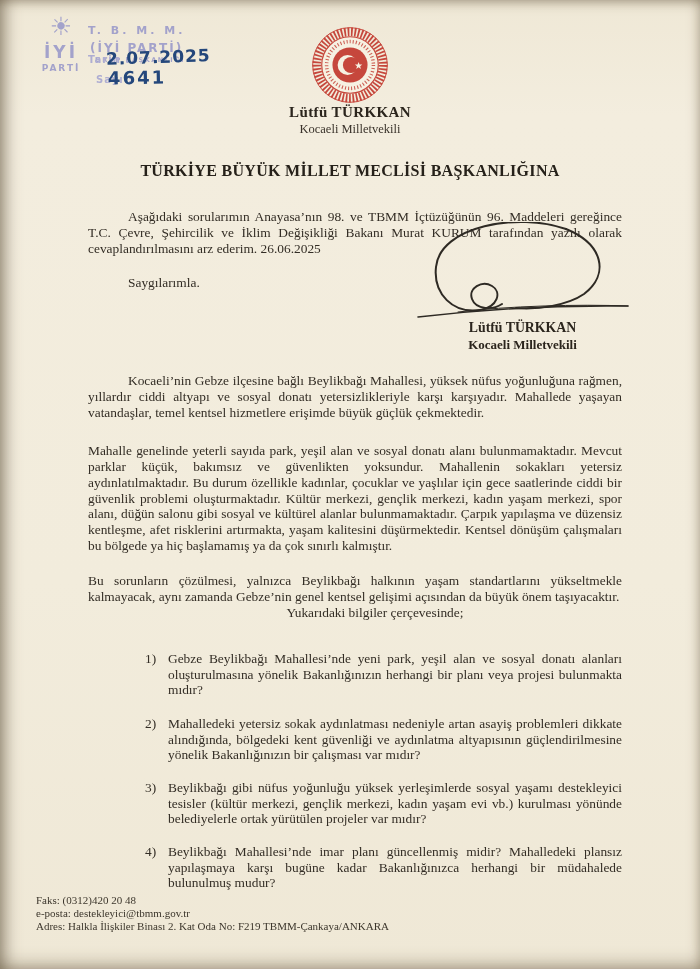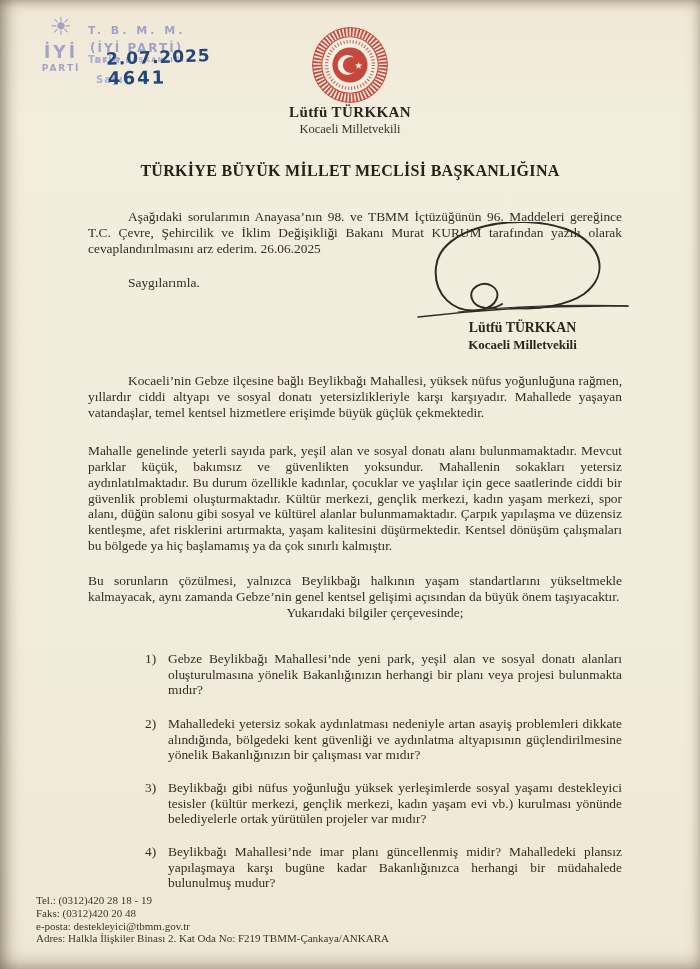--- a/index.html
+++ b/index.html
@@ -131,19 +131,18 @@
   <div class="abs q q3">
     <span class="num">3)</span>
     <span class="qtext">Beylikbağı gibi nüfus yoğunluğu yüksek yerleşimlerde sosyal yaşamı destekleyici tesisler (kültür merkezi, gençlik merkezi, kadın yaşam evi vb.) kurulması yönünde belediyelerle ortak yürütülen projeler var mıdır?</span>
   </div>
   <div class="abs q q4">
     <span class="num">4)</span>
     <span class="qtext">Beylikbağı Mahallesi’nde imar planı güncellenmiş midir? Mahalledeki plansız yapılaşmaya karşı bugüne kadar Bakanlığınızca herhangi bir müdahalede bulunulmuş mudur?</span>
   </div>
 
   <div class="abs footer">
-    <div>Tel.:  (0312)420 28 18 - 19</div>
     <div>Faks: (0312)420 20 48</div>
     <div>e-posta: destekleyici@tbmm.gov.tr</div>
     <div>Adres: Halkla İlişkiler Binası 2. Kat Oda No: F219 TBMM-Çankaya/ANKARA</div>
   </div>
 
 </div>
 
 </body></html>

